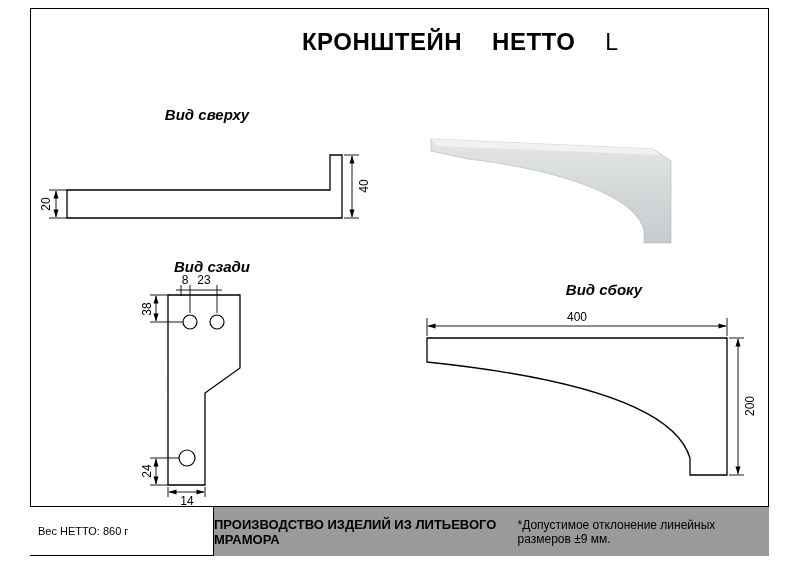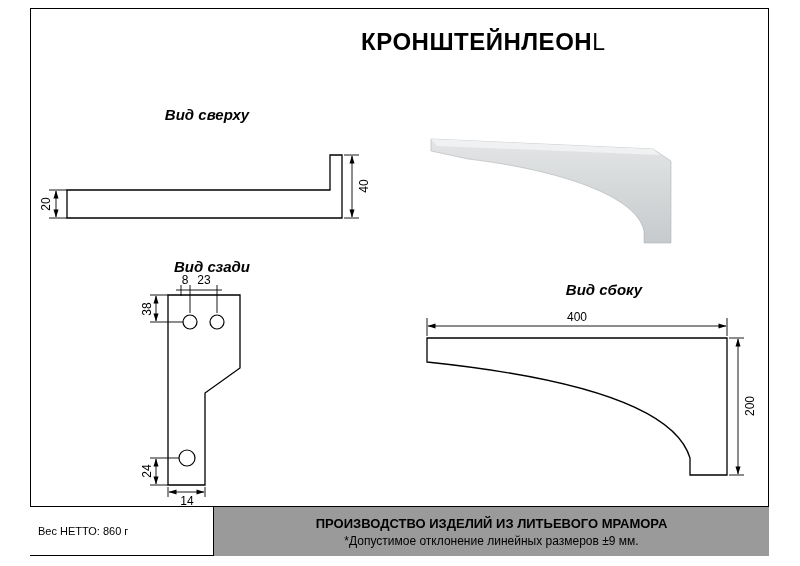--- a/index.html
+++ b/index.html
@@ -1,44 +1,44 @@
 <!DOCTYPE html>
 <html><head>
 <meta charset="utf-8">
 <style>
   html,body{margin:0;padding:0;}
   body{width:800px;height:566px;background:#ffffff;font-family:"Liberation Sans",sans-serif;color:#000;}
   .sheet{position:relative;width:800px;height:566px;background:#fff;overflow:hidden;}
   .frame{position:absolute;left:30px;top:8px;width:739px;height:547px;border:1px solid #000;box-sizing:border-box;}
-  .title-row{position:absolute;left:30px;top:28px;width:740px;display:flex;justify-content:center;align-items:baseline;padding-left:120px;box-sizing:border-box;margin-left:23px;}
+  .title-row{position:absolute;left:30px;top:28px;width:740px;display:flex;justify-content:center;align-items:baseline;gap:30px;padding-left:120px;box-sizing:border-box;}
   .title-main,.title-model{font-size:24px;font-weight:bold;letter-spacing:.5px;}
   .title-variant{font-size:23px;font-weight:400;}
   svg.drawing{position:absolute;left:0;top:0;width:800px;height:566px;}
   .part{fill:#fff;stroke:#000;stroke-width:1.3;}
   .hole{fill:#fff;stroke:#000;stroke-width:1.2;}
   .dim{stroke:#000;stroke-width:0.9;fill:none;}
   .dimtext{font-size:12px;fill:#000;}
   .viewlabel{font-size:15px;font-weight:bold;font-style:italic;fill:#000;}
   .footer{position:absolute;left:30px;bottom:10px;width:739px;height:50px;border-top:1px solid #000;display:flex;box-sizing:border-box;background:#fff;}
   .footer-left{width:184px;border-right:1px solid #000;display:flex;flex-direction:column;box-sizing:border-box;}
   .footer-cell{flex:1;display:flex;align-items:center;padding-left:8px;font-size:11px;box-sizing:border-box;}
   .footer-cell.first{border-bottom:1px solid #000;}
-  .footer-right{flex:1;background:#9a9a9a;display:flex;flex-direction:column;justify-content:center;align-items:center;gap:3px;}
+  .footer-right{flex:1;background:#9a9a9a;display:flex;flex-direction:row;justify-content:center;align-items:center;gap:3px;}
   .prod-line{font-weight:bold;font-size:13px;}
   .tol-line{font-size:12px;}
 </style>
 </head>
 <body>
 
 <div class="sheet">
   <div class="frame"></div>
 
   <div class="title-row">
     <span class="title-main">КРОНШТЕЙН</span>
-    <span class="title-model">ЛЕОН</span>
+    <span class="title-model">НЕТТО</span>
     <span class="title-variant">L</span>
   </div>
 
   <svg class="drawing" viewBox="0 0 800 566">
     <defs>
       <marker id="arr" viewBox="0 0 10 8" refX="9.5" refY="4" markerWidth="9" markerHeight="7" orient="auto-start-reverse">
         <path d="M0,0.8 L10,4 L0,7.2 Z" fill="#000"></path>
       </marker>
       <linearGradient id="renderGrad" x1="0" y1="0" x2="0" y2="1">
         <stop offset="0" stop-color="#e3e5e6"></stop>

